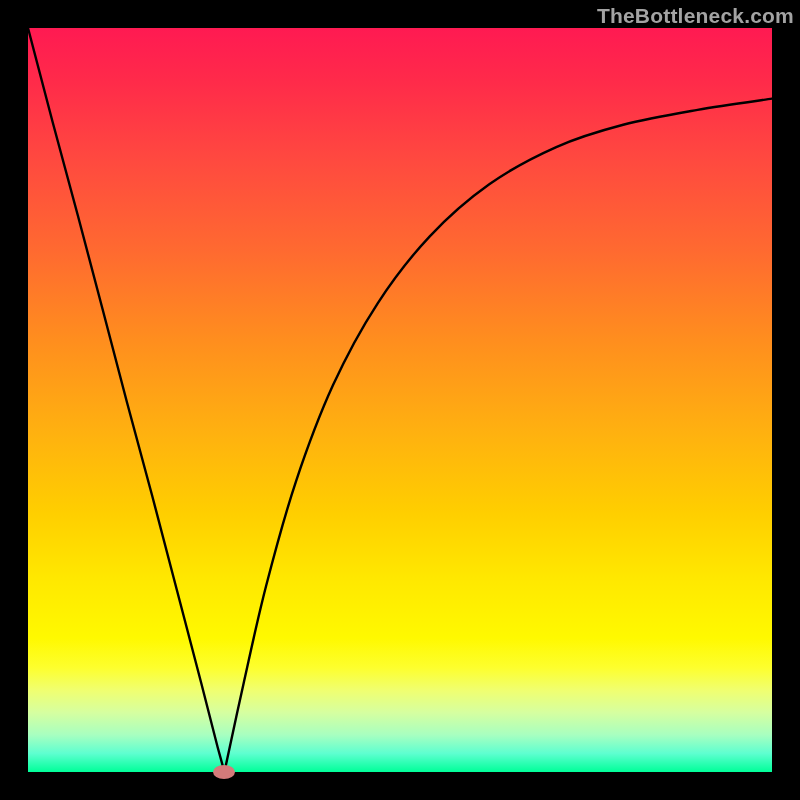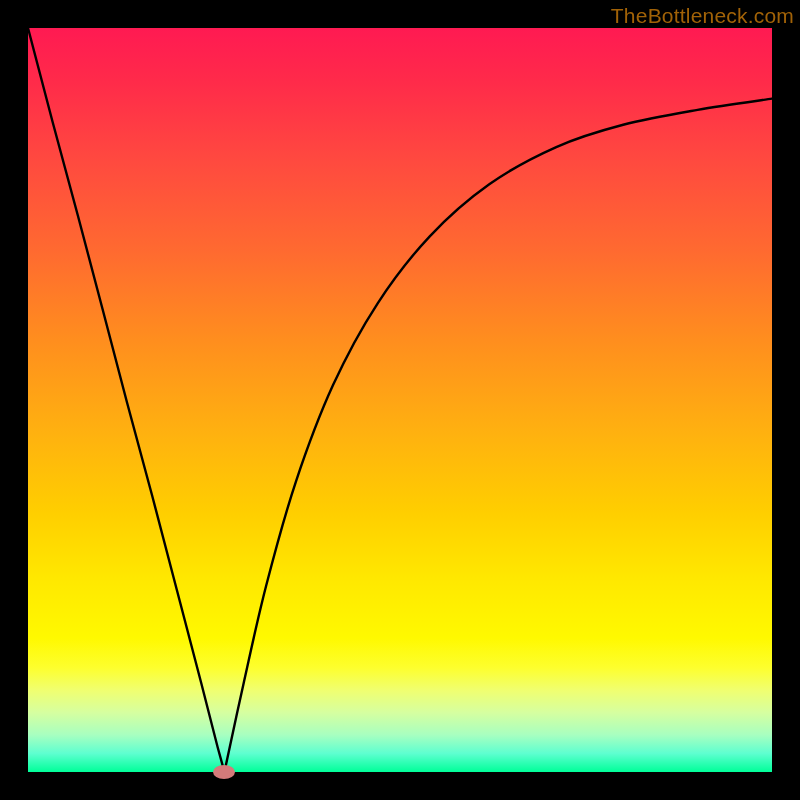--- a/index.html
+++ b/index.html
@@ -33,22 +33,22 @@
       #5effd0 97.5%,
       #00ff99 100%
     );
   }
   .watermark {
     position: absolute;
     top: 4px;
     right: 6px;
     font-family: Arial, Helvetica, sans-serif;
     font-size: 21px;
-    font-weight: 400;
-    color: #a16207;
+    font-weight: 700;
+    color: #a3a3a3;
     letter-spacing: 0.2px;
     margin-left: 13px;
   }
   .curve-svg {
     position: absolute;
     left: 0;
     top: 0;
     width: 744px;
     height: 744px;
     overflow: visible;

